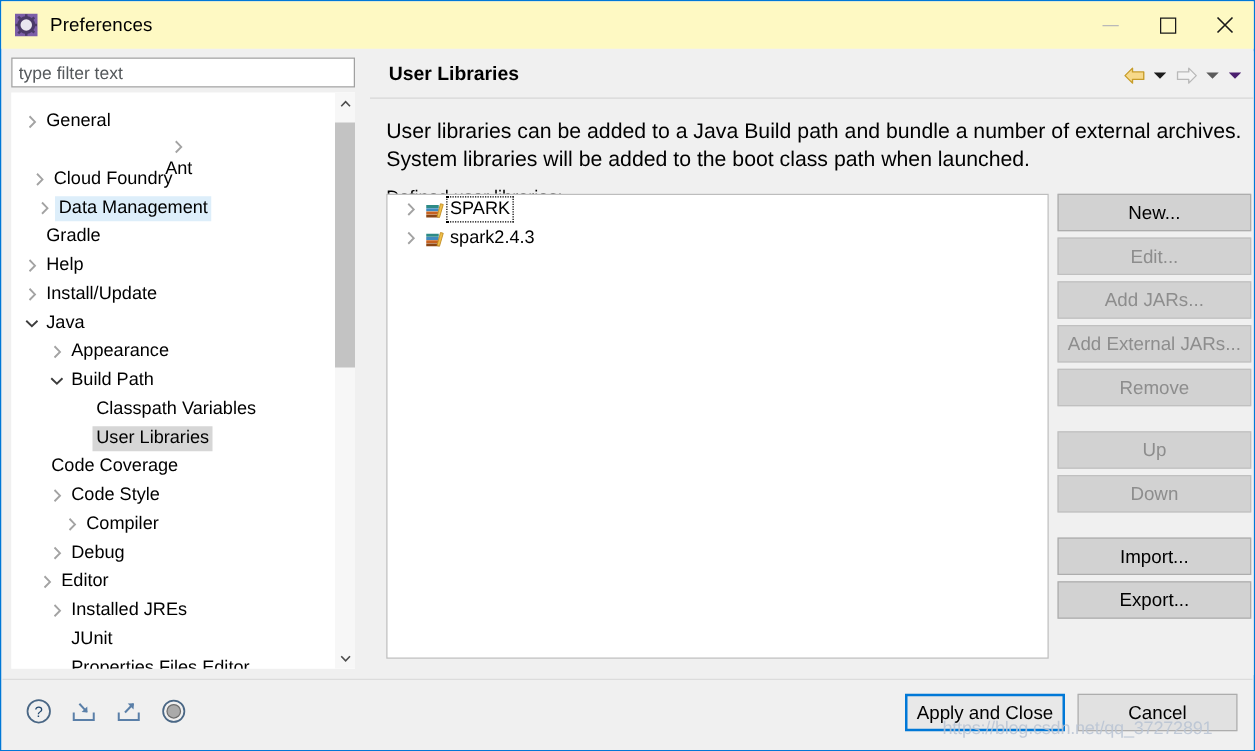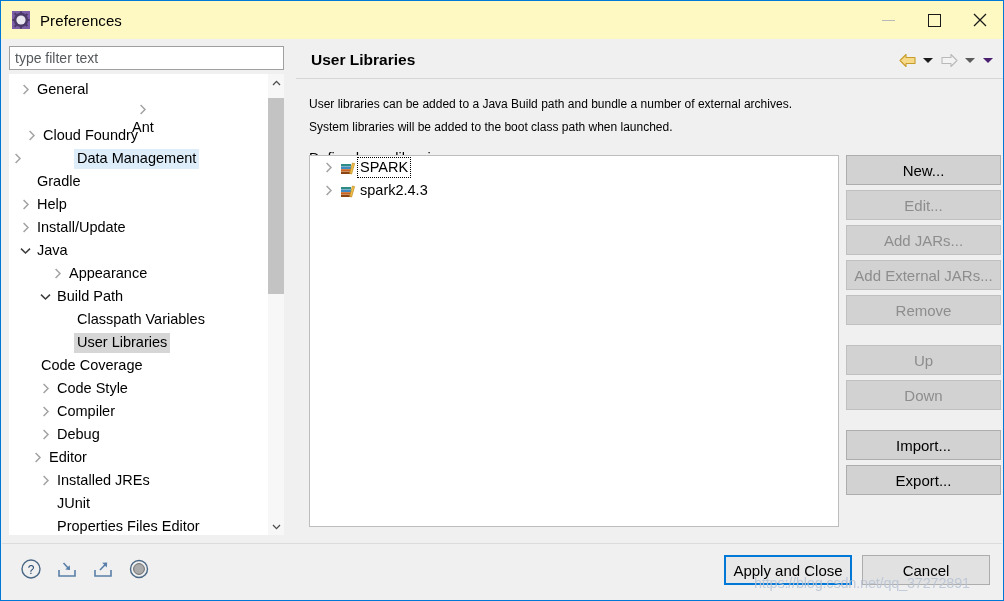--- a/index.html
+++ b/index.html
@@ -51,21 +51,21 @@
     border: 1px solid #a0a0a0; background: #fff;
     font-size: 14px; color: #55595c;
     padding: 0 5px; line-height: 22px;
   }
   .tree-pane {
     position: absolute; left: 8px; top: 73px;
     width: 275px; height: 461px;
     background: #fff;
     overflow: hidden;
   }
-  .tree-list { position: absolute; left: 0; top: 4px; width: 260px; }
+  .tree-list { position: absolute; left: 0; top: 12px; width: 260px; }
   .tree-item {
     height: 23px; display: flex; align-items: center;
     font-size: 14.5px; color: #000; white-space: nowrap;
   }
   .tw { display: inline-flex; width: 17px; justify-content: center;
         align-items: center; flex: 0 0 17px; }
   .tw svg { display: block; }
   .tlabel { padding: 1px 3px 2px 3px; line-height: 17px; }
   .tlabel.hovered { background: #ddeefa; }
   .tlabel.selected { background: #d6d6d6; }
@@ -115,21 +115,21 @@
     width: 0; height: 0;
     border-left: 5px solid transparent;
     border-right: 5px solid transparent;
     border-top: 5px solid #1c1c1c;
   }
   .caret-tri.gray  { border-top-color: #5b5b5b; }
   .caret-tri.purple{ border-top-color: #4b1f6f; }
 
   .rp-desc {
     margin: 15px 0 0 13px;
-    font-size: 12px; color: #000; line-height: 21px;
+    font-size: 17px; color: #000; line-height: 21px;
   }
   .rp-sub { margin: 12px 0 0 13px; font-size: 14.5px; color: #000; }
 
   .lib-area {
     position: absolute; left: 13px; top: 114px;
     width: 530px; height: 372px;
     background: #fff; border: 1px solid #bdbdbd;
     overflow: hidden;
     text-align: center;
   }
@@ -255,21 +255,21 @@
           <span class="tlabel">Ant</span>
         </div>
         <div class="tree-item" style="padding-left: 14px;">
           <span class="tw">
             <svg width="8" height="11" viewBox="0 0 8 11">
               <path d="M1.6 1 L6 5.5 L1.6 10" stroke="#a3a3a3" stroke-width="1.5" fill="none"></path>
             </svg>
           </span>
           <span class="tlabel">Cloud Foundry</span>
         </div>
-        <div class="tree-item" style="padding-left: 0; gap: 48px;">
+        <div class="tree-item" style="padding-left: 18px;">
           <span class="tw">
             <svg width="8" height="11" viewBox="0 0 8 11">
               <path d="M1.6 1 L6 5.5 L1.6 10" stroke="#a3a3a3" stroke-width="1.5" fill="none"></path>
             </svg>
           </span>
           <span class="tlabel hovered">Data Management</span>
         </div>
         <div class="tree-item" style="padding-left: 8px;">
           <span class="tw"></span>
           <span class="tlabel">Gradle</span>
@@ -291,21 +291,21 @@
           <span class="tlabel">Install/Update</span>
         </div>
         <div class="tree-item" style="padding-left: 8px;">
           <span class="tw">
             <svg width="11" height="8" viewBox="0 0 11 8">
               <path d="M1 1.6 L5.5 6 L10 1.6" stroke="#3d3d3d" stroke-width="1.5" fill="none"></path>
             </svg>
           </span>
           <span class="tlabel">Java</span>
         </div>
-        <div class="tree-item" style="padding-left: 40px;">
+        <div class="tree-item" style="padding-left: 28px;">
           <span class="tw">
             <svg width="8" height="11" viewBox="0 0 8 11">
               <path d="M1.6 1 L6 5.5 L1.6 10" stroke="#a3a3a3" stroke-width="1.5" fill="none"></path>
             </svg>
           </span>
           <span class="tlabel">Appearance</span>
         </div>
         <div class="tree-item" style="padding-left: 28px;">
           <span class="tw">
             <svg width="11" height="8" viewBox="0 0 11 8">
@@ -327,21 +327,21 @@
           <span class="tlabel">Code Coverage</span>
         </div>
         <div class="tree-item" style="padding-left: 28px;">
           <span class="tw">
             <svg width="8" height="11" viewBox="0 0 8 11">
               <path d="M1.6 1 L6 5.5 L1.6 10" stroke="#a3a3a3" stroke-width="1.5" fill="none"></path>
             </svg>
           </span>
           <span class="tlabel">Code Style</span>
         </div>
-        <div class="tree-item" style="padding-left: 28px;">
+        <div class="tree-item" style="padding-left: 40px;">
           <span class="tw">
             <svg width="8" height="11" viewBox="0 0 8 11">
               <path d="M1.6 1 L6 5.5 L1.6 10" stroke="#a3a3a3" stroke-width="1.5" fill="none"></path>
             </svg>
           </span>
           <span class="tlabel">Compiler</span>
         </div>
         <div class="tree-item" style="padding-left: 28px;">
           <span class="tw">
             <svg width="8" height="11" viewBox="0 0 8 11">

